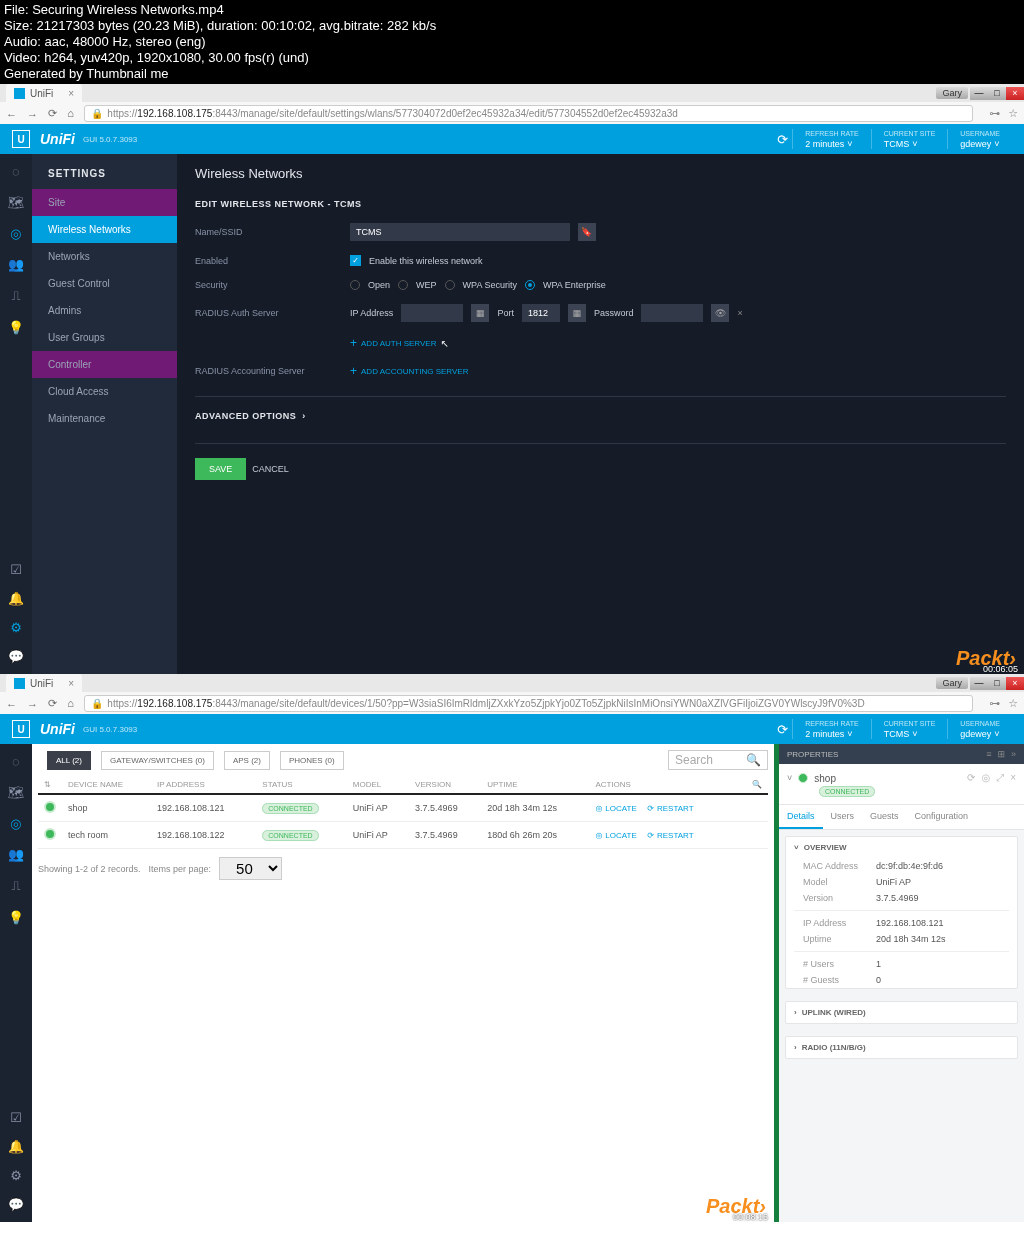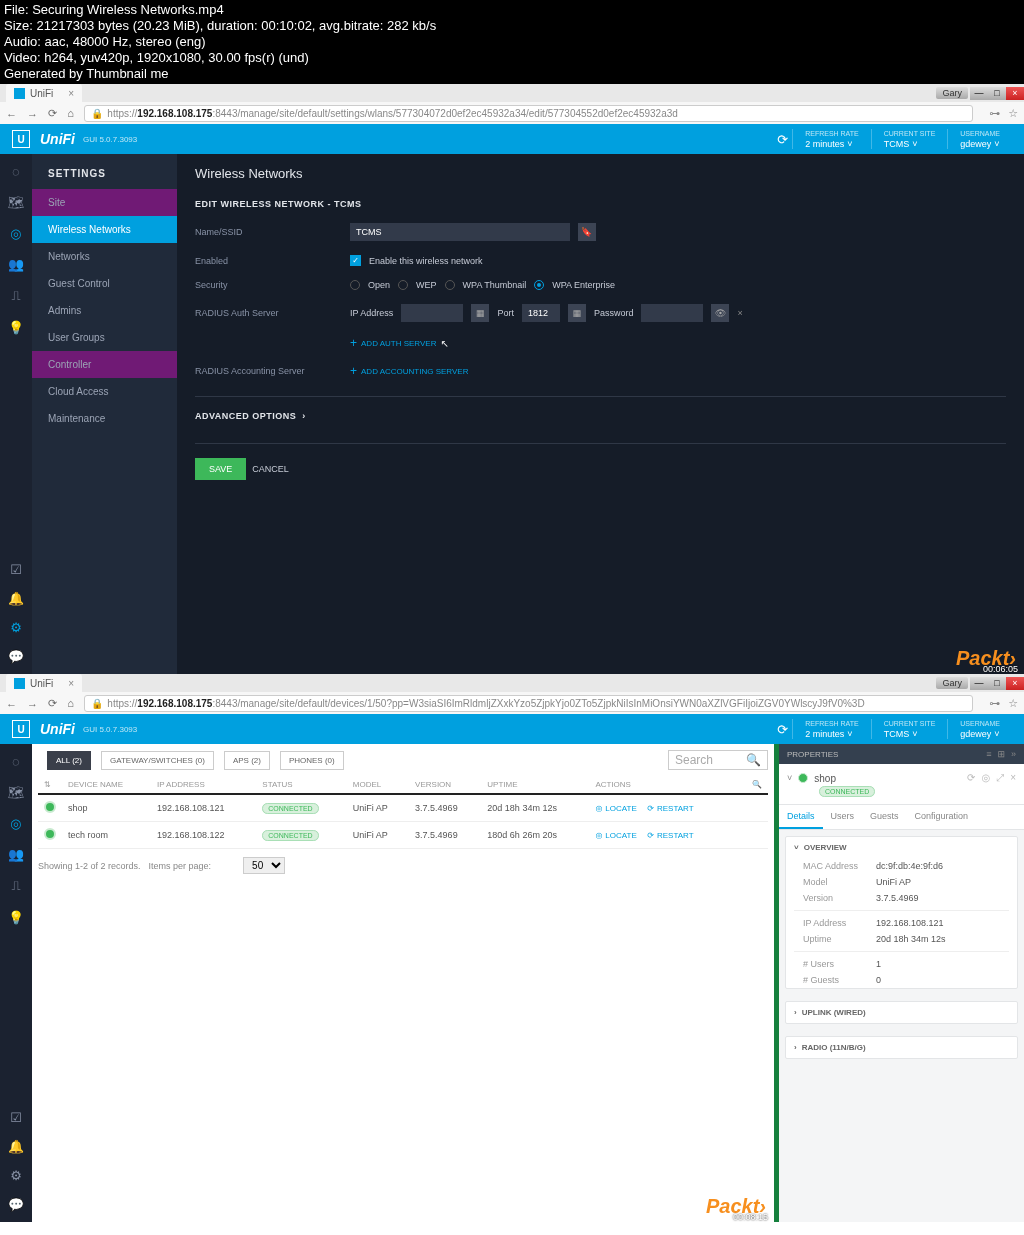--- a/index.html
+++ b/index.html
@@ -12,21 +12,21 @@
 .tab-spacer{ flex:1; background: linear-gradient(#ccc,#aaa);}
 .win-badge{ background: linear-gradient(#ddd,#aaa); color:#333; font-size:9px; padding:1px 6px; border-radius:2px; margin-right:2px;}
 .win-btn{ width:18px; height:13px; display:flex; align-items:center; justify-content:center; font-size:9px;}
 .win-min{background:linear-gradient(#ddd,#aaa);}
 .win-max{background:linear-gradient(#ddd,#aaa);}
 .win-close{background:linear-gradient(#e55,#c22); color:#fff;}
 .addr-bar{ background:#f7f7f7; display:flex; align-items:center; height:22px; padding:0 6px; gap:10px;}
 .addr-bar .nav-ico{ color:#666; font-size:11px;}
 .addr-input{ flex:1; background:#fff; border:1px solid #ccc; border-radius:3px; height:17px; display:flex; align-items:center; padding:0 6px; font-size:10px; color:#888;}
 .addr-input .lock{ color:#888; margin-right:4px;}
-.addr-input .ip{ color:#222;font-weight:bold;}
+.addr-input .ip{ color:#222;}
 .addr-right{ color:#888; font-size:11px; display:flex; gap:8px; margin-left:6px;}
 
 .app-header{ background:#00a0df; height:30px; display:flex; align-items:center; padding:0 12px; color:#fff;}
 .app-header .logo{ font-weight:bold; font-size:14px; margin-right:8px; font-style:italic;}
 .app-header .ulogo{ width:18px; height:18px; border:1.5px solid #fff; display:flex; align-items:center; justify-content:center; font-size:10px; font-weight:bold; margin-right:10px;}
 .app-header .gui{ font-size:8px; color:#bde7f5;}
 .app-header .spacer{ flex:1;}
 .app-header .hdr-sec{ border-left:1px solid rgba(255,255,255,.25); padding:0 12px; font-size:8px; line-height:10px;}
 .app-header .hdr-sec .lbl{ color:#bde7f5; font-size:7px;}
 .app-header .hdr-sec .val{ color:#fff; font-size:9px; display:flex; align-items:center; gap:3px;}
@@ -81,21 +81,21 @@
 .ftab{ background:#fff; border:1px solid #ccc; padding:4px 8px; font-size:8px; color:#666; cursor:pointer;margin-left:9px;}
 .ftab.sel{ background:#3a3f4a; color:#fff; border-color:#3a3f4a;}
 .searchbox{ float:right; border:1px solid #ccc; padding:2px 6px; font-size:12px; color:#aaa; width:100px; display:flex; align-items:center; justify-content:space-between;}
 .devtable{ width:100%; border-collapse:collapse; margin-top:6px;}
 .devtable th{ text-align:left; font-size:8px; color:#999; text-transform:uppercase; padding:4px 6px; border-bottom:2px solid #222; font-weight:500;}
 .devtable td{ padding:6px; font-size:9px; border-bottom:1px solid #eee; color:#555;}
 .statdot{ width:12px; height:12px; border-radius:50%; background:#3db85a; border:2px solid #c8eacf; display:inline-block;}
 .badge-conn{ background:#d8f0dc; color:#3db85a; font-size:7px; padding:1px 5px; border-radius:8px; border:1px solid #a9dfb6;}
 .actlink{ color:#00a0df; font-size:8px; text-transform:uppercase; display:inline-flex; align-items:center; gap:3px; cursor:pointer; margin-right:8px;}
 .pager{ font-size:9px; color:#888; margin-top:8px; display:flex; align-items:center; gap:8px;}
-.pager select{ font-size:10px; border:1px solid #ccc; padding:1px 4px;margin-left:24px;}
+.pager select{ font-size:15px; border:1px solid #ccc; padding:1px 12px;}
 
 .propanel{ width:250px; background:#f4f5f6; border-left:5px solid #15803d; display:flex; flex-direction:column; font-size:9px;}
 .propanel .phdr{ background:#34404f; color:#bbb; text-transform:uppercase; font-size:8px; padding:5px 8px; display:flex; justify-content:space-between; align-items:center;}
 .propanel .phdr .icos{ display:flex; gap:6px; color:#888; font-size:9px;}
 .devhead{ background:#fff; padding:8px; border-bottom:1px solid #e3e5e7;}
 .devhead .row1{ display:flex; align-items:center; gap:6px;}
 .devhead .chev{ color:#888;}
 .devhead .name{ color:#555; font-size:10px;}
 .devhead .hicos{ margin-left:auto; display:flex; gap:6px; color:#bbb; font-size:10px;}
 .devhead .conn{ margin-left:32px; margin-top:2px;}
@@ -230,21 +230,21 @@
       </div>
 
       <div class="form-row">
         <div class="flabel">Security</div>
         <div class="fcontent">
           <span class="radio"></span>
             <span>Open</span>
           <span class="radio"></span>
             <span>WEP</span>
           <span class="radio"></span>
-            <span>WPA Thumbnail</span>
+            <span>WPA Security</span>
           <span class="radio on"></span>
             <span>WPA Enterprise</span>
         </div>
       </div>
 
       <div class="form-row">
         <div class="flabel">RADIUS Auth Server</div>
         <div class="fcontent">
           <span>IP Address</span>
           <input class="txtinput sm" style="">

